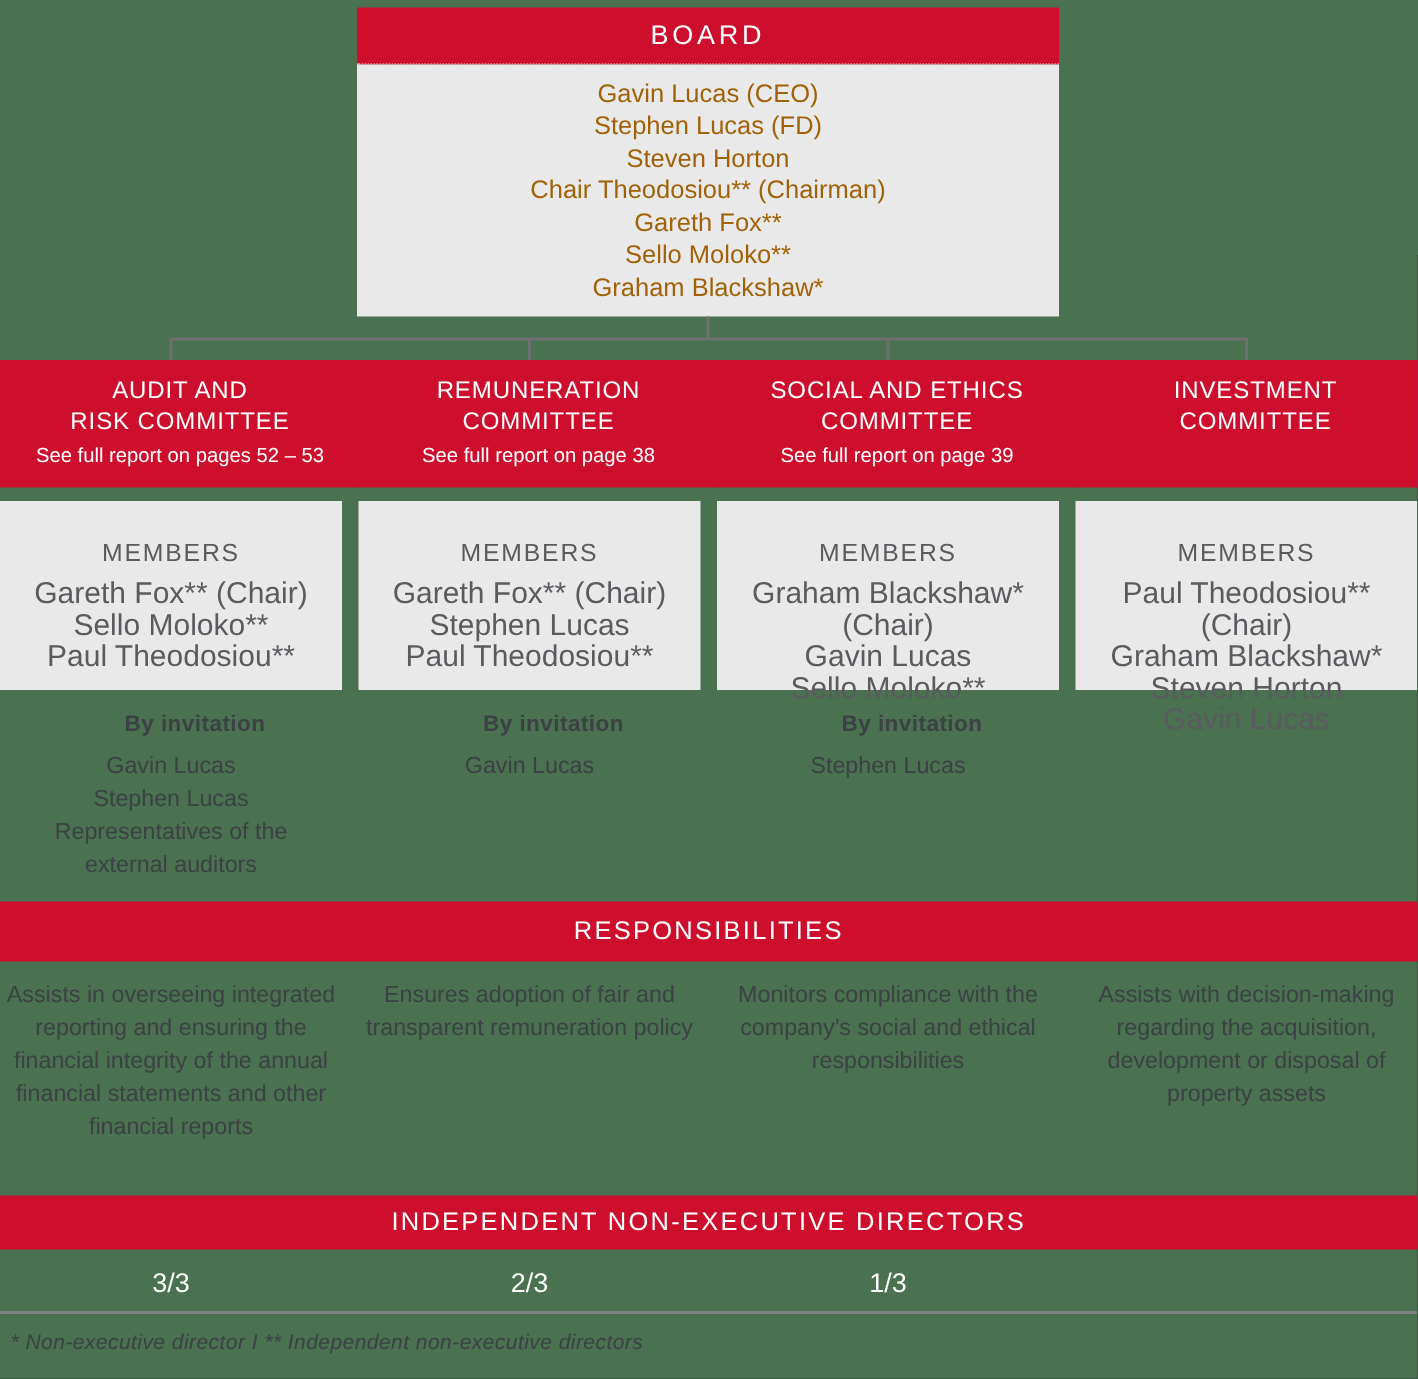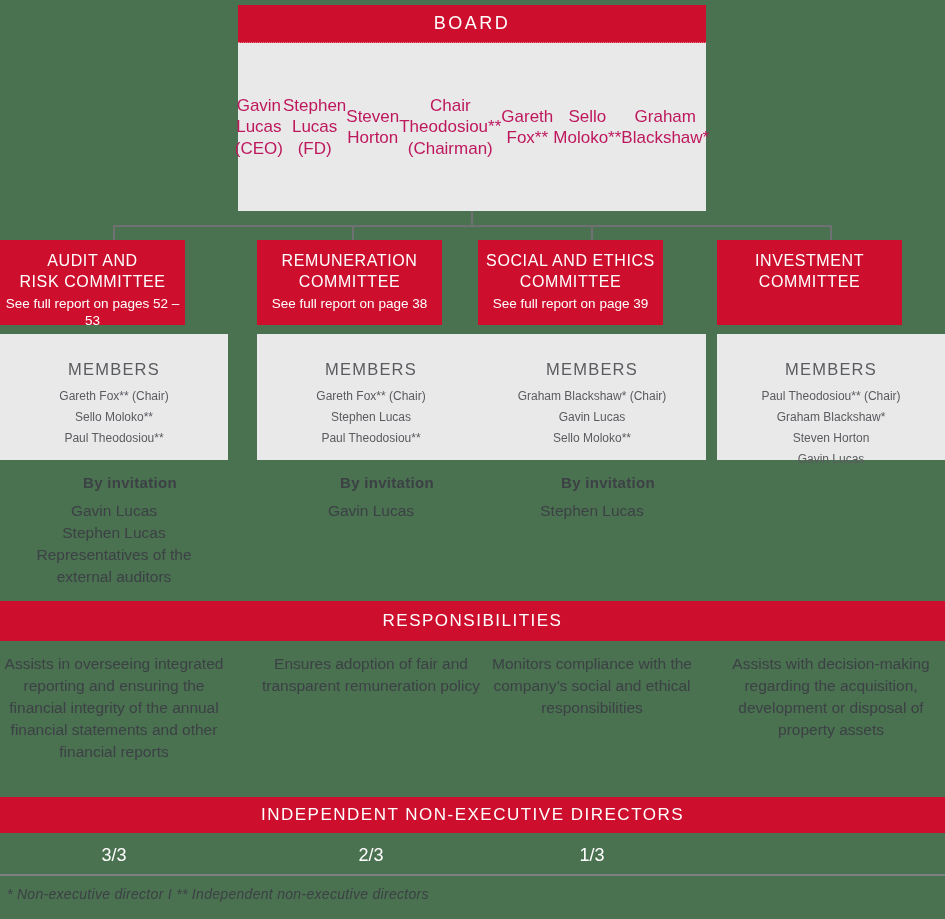--- a/index.html
+++ b/index.html
@@ -14,44 +14,44 @@
   
   .board { left:238px; top:5px; width:468px; }
   .board-header {
     height:38px; background:#ce0e2d; color:#ffffff;
     display:flex; align-items:center; justify-content:center;
     font-size:18px; letter-spacing:2.5px;
     border-bottom:1px dotted rgba(255,255,255,0.45);
     box-sizing:border-box;
   }
   .board-body {
-    height:168px; background:#e9e9ea; color:#be185d;
-    display:flex; flex-direction:row; align-items:center; justify-content:center;
-    font-size:17px; line-height:21.5px; text-align:center;
+    height:168px; background:#e9e9ea; color:#a16207;
+    display:flex; flex-direction:column; align-items:center; justify-content:center;
+    font-size:17px; line-height:21.5px; text-align:right;
   }
 
   
   .line { position:absolute; background:#6f7072; }
 
   
   .committee-header {
-    position:absolute; top:240px; height:85px; width:185px;
+    position:absolute; top:240px; height:85px; width:240px;
     background:#ce0e2d; color:#ffffff; text-align:center;
     padding-top:10px; box-sizing:border-box;
   }
   .committee-title div { font-size:16px; line-height:21px; letter-spacing:0.6px; }
   .committee-report { font-size:13.5px; line-height:17px; margin-top:3px; }
 
   .members-box {
     position:absolute; top:334px; height:126px; width:228px;
     background:#e9e9ea; color:#5a5b5f; text-align:center;
     padding-top:26px; box-sizing:border-box;
   }
   .members-heading { font-size:16.5px; letter-spacing:1.2px; margin-bottom:7px; }
-  .members-list div { font-size:12px; line-height:21px; }
+  .members-list div { font-size:20px; line-height:21px; }
 
   .invitation {
     position:absolute; top:474px; width:228px; text-align:center;
     color:#3c4145;
   }
   .invitation-heading { font-size:15px; font-weight:700; letter-spacing:0.3px; margin-bottom:9px;padding-left:32px; }
   .invitation-list { padding:0 10px; }
   .invitation-list div { font-size:15.5px; line-height:22px; }
 
   .band {
@@ -74,21 +74,21 @@
   }
 
   .divider { position:absolute; top:874px; left:0; width:945px; height:2px; background:#7e8083; }
 
   .footnote {
     position:absolute; top:886px; left:7px; width:930px;
     color:#3c4145; font-style:italic; font-size:14px; letter-spacing:0.3px;
   }
 
   
-  .c0 { left:0; }  .c1 { left:257px;text-align:center; }  .c2 { left:478px; }  .c3 { left:717px; }
+  .c0 { left:0; }  .c1 { left:239px;text-align:center; }  .c2 { left:478px; }  .c3 { left:717px; }
 </style>
 </head>
 <body>
 
 <div class="canvas">
 
   <div class="abs board">
     <div class="board-header">
       <span>BOARD</span>
     </div>

